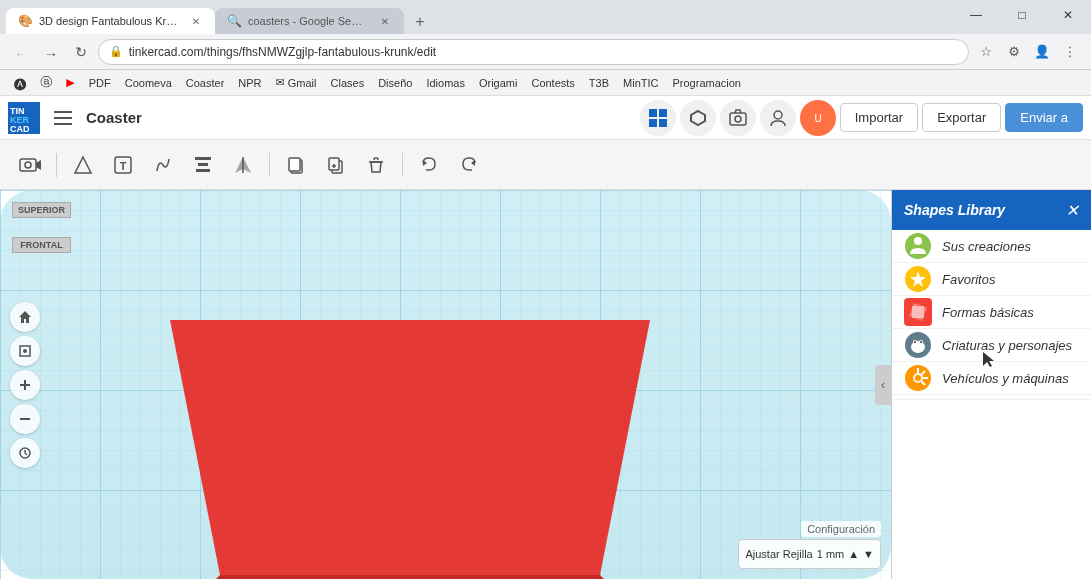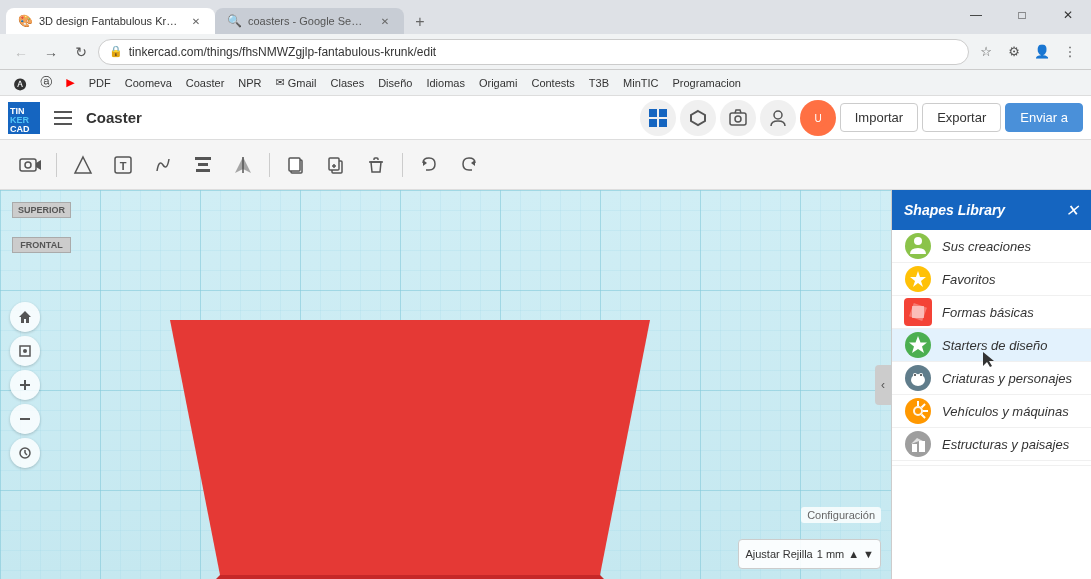--- a/index.html
+++ b/index.html
@@ -47,31 +47,31 @@
     
     .main-area { display: flex; flex: 1; overflow: hidden; }
 
     
     .canvas-area { flex: 1; position: relative; overflow: hidden; }
     .view-labels { position: absolute; top: 12px; left: 12px; display: flex; flex-direction: column; gap: 0; }
     .view-label { background: #ccc; color: #555; font-size: 9px; padding: 2px 5px; text-align: center; border: 1px solid #aaa; font-weight: bold; }
     .view-label:first-child { margin-bottom: 0; }
 
     
-    .viewport { width: 100%; height: 100%; background: linear-gradient(180deg, #d0eef5 0%, #c5e8f0 100%); position: relative; }
+    .viewport { width: 100%; height: 100%; background: linear-gradient(180deg, #d0eef5 0%, #c5e8f0 100%); position: relative; border-radius: 32px; }
 
     
     .left-controls { position: absolute; left: 10px; top: 50%; transform: translateY(-50%); display: flex; flex-direction: column; gap: 4px; }
     .ctrl-btn { width: 30px; height: 30px; border-radius: 50%; background: rgba(255,255,255,0.8); display: flex; align-items: center; justify-content: center; cursor: pointer; font-size: 14px; color: #555; box-shadow: 0 1px 3px rgba(0,0,0,0.2); }
 
     
     .collapse-arrow { position: absolute; right: 0; top: 50%; transform: translateY(-50%); width: 16px; height: 40px; background: #ccc; display: flex; align-items: center; justify-content: center; cursor: pointer; border-radius: 4px 0 0 4px; color: #555; font-size: 12px; }
 
     
-    .bottom-controls { position: absolute; bottom: 10px; right: 10px; display: flex; flex-direction: column; gap: 16px; align-items: flex-end; }
+    .bottom-controls { position: absolute; bottom: 10px; right: 10px; display: flex; flex-direction: column; gap: 2px; align-items: flex-end; }
     .config-label { font-size: 11px; color: #666; background: rgba(255,255,255,0.8); padding: 2px 6px; border-radius: 3px; }
     .grid-selector { display: flex; align-items: center; gap: 4px; background: rgba(255,255,255,0.9); border: 1px solid #ccc; border-radius: 4px; padding: 8px 6px; font-size: 11px; color: #333; }
 
     
     .shapes-panel { width: 200px; background: #fff; border-left: 1px solid #ccc; display: flex; flex-direction: column; overflow: hidden; font-style: italic; }
     .shapes-panel-header { background: #1565c0; color: #fff; padding: 10px 12px; display: flex; align-items: center; justify-content: space-between; height: 40px; }
     .shapes-panel-title { font-size: 14px; font-weight: bold; color: #fff; }
     .panel-close { color: #fff; cursor: pointer; font-size: 16px; }
     .shapes-list { flex: 1; overflow-y: auto; }
     .shapes-item { display: flex; align-items: center; gap: 10px; padding: 2px 12px; cursor: pointer; border-bottom: 1px solid #f0f0f0; }
@@ -397,27 +397,20 @@
 
           <div class="shapes-item">
             <svg class="shapes-item-icon" viewBox="0 0 28 28" xmlns="http://www.w3.org/2000/svg">
               <rect width="28" height="28" rx="4" fill="#F44336"></rect>
               <rect x="7" y="7" width="14" height="14" fill="rgba(255,255,255,0.3)" transform="rotate(20 14 14)"></rect>
               <rect x="8" y="8" width="12" height="12" fill="rgba(255,255,255,0.5)"></rect>
             </svg>
             <span class="shapes-item-label">Formas básicas</span>
           </div>
 
-          <div class="shapes-item active">
-            <svg class="shapes-item-icon" viewBox="0 0 28 28" xmlns="http://www.w3.org/2000/svg">
-              <circle cx="14" cy="14" r="13" fill="#4CAF50"></circle>
-              <polygon points="14,5 16.5,11.5 23,11.5 18,15.5 20,22 14,18 8,22 10,15.5 5,11.5 11.5,11.5" fill="#fff"></polygon>
-            </svg>
-            <span class="shapes-item-label">Starters de diseño</span>
-          </div>
 
           <div class="shapes-item">
             <svg class="shapes-item-icon" viewBox="0 0 28 28" xmlns="http://www.w3.org/2000/svg">
               <circle cx="14" cy="14" r="13" fill="#607D8B"></circle>
               <ellipse cx="14" cy="16" rx="7" ry="6" fill="#fff"></ellipse>
               <circle cx="11" cy="11" r="2" fill="#fff"></circle>
               <circle cx="17" cy="11" r="2" fill="#fff"></circle>
               <circle cx="11" cy="11" r="1" fill="#333"></circle>
               <circle cx="17" cy="11" r="1" fill="#333"></circle>
             </svg>
@@ -430,29 +423,20 @@
               <circle cx="14" cy="14" r="5" fill="#fff" opacity="0.9"></circle>
               <circle cx="14" cy="14" r="3" fill="#FF9800"></circle>
               <rect x="13" y="4" width="2" height="5" fill="#fff" transform="rotate(0 14 14)"></rect>
               <rect x="13" y="4" width="2" height="5" fill="#fff" transform="rotate(45 14 14)"></rect>
               <rect x="13" y="4" width="2" height="5" fill="#fff" transform="rotate(90 14 14)"></rect>
               <rect x="13" y="4" width="2" height="5" fill="#fff" transform="rotate(135 14 14)"></rect>
             </svg>
             <span class="shapes-item-label">Vehículos y máquinas</span>
           </div>
 
-          <div class="shapes-item">
-            <svg class="shapes-item-icon" viewBox="0 0 28 28" xmlns="http://www.w3.org/2000/svg">
-              <circle cx="14" cy="14" r="13" fill="#9E9E9E"></circle>
-              <rect x="8" y="14" width="5" height="8" fill="#fff"></rect>
-              <rect x="15" y="11" width="6" height="11" fill="#fff"></rect>
-              <polygon points="7,14 13,8 19,11 19,11 15,11 15,11" fill="rgba(255,255,255,0.7)"></polygon>
-            </svg>
-            <span class="shapes-item-label">Estructuras y paisajes</span>
-          </div>
 
           <div class="shapes-item">
             
             
           </div>
 
         </div>
       </div>
     </div>
   </div>

